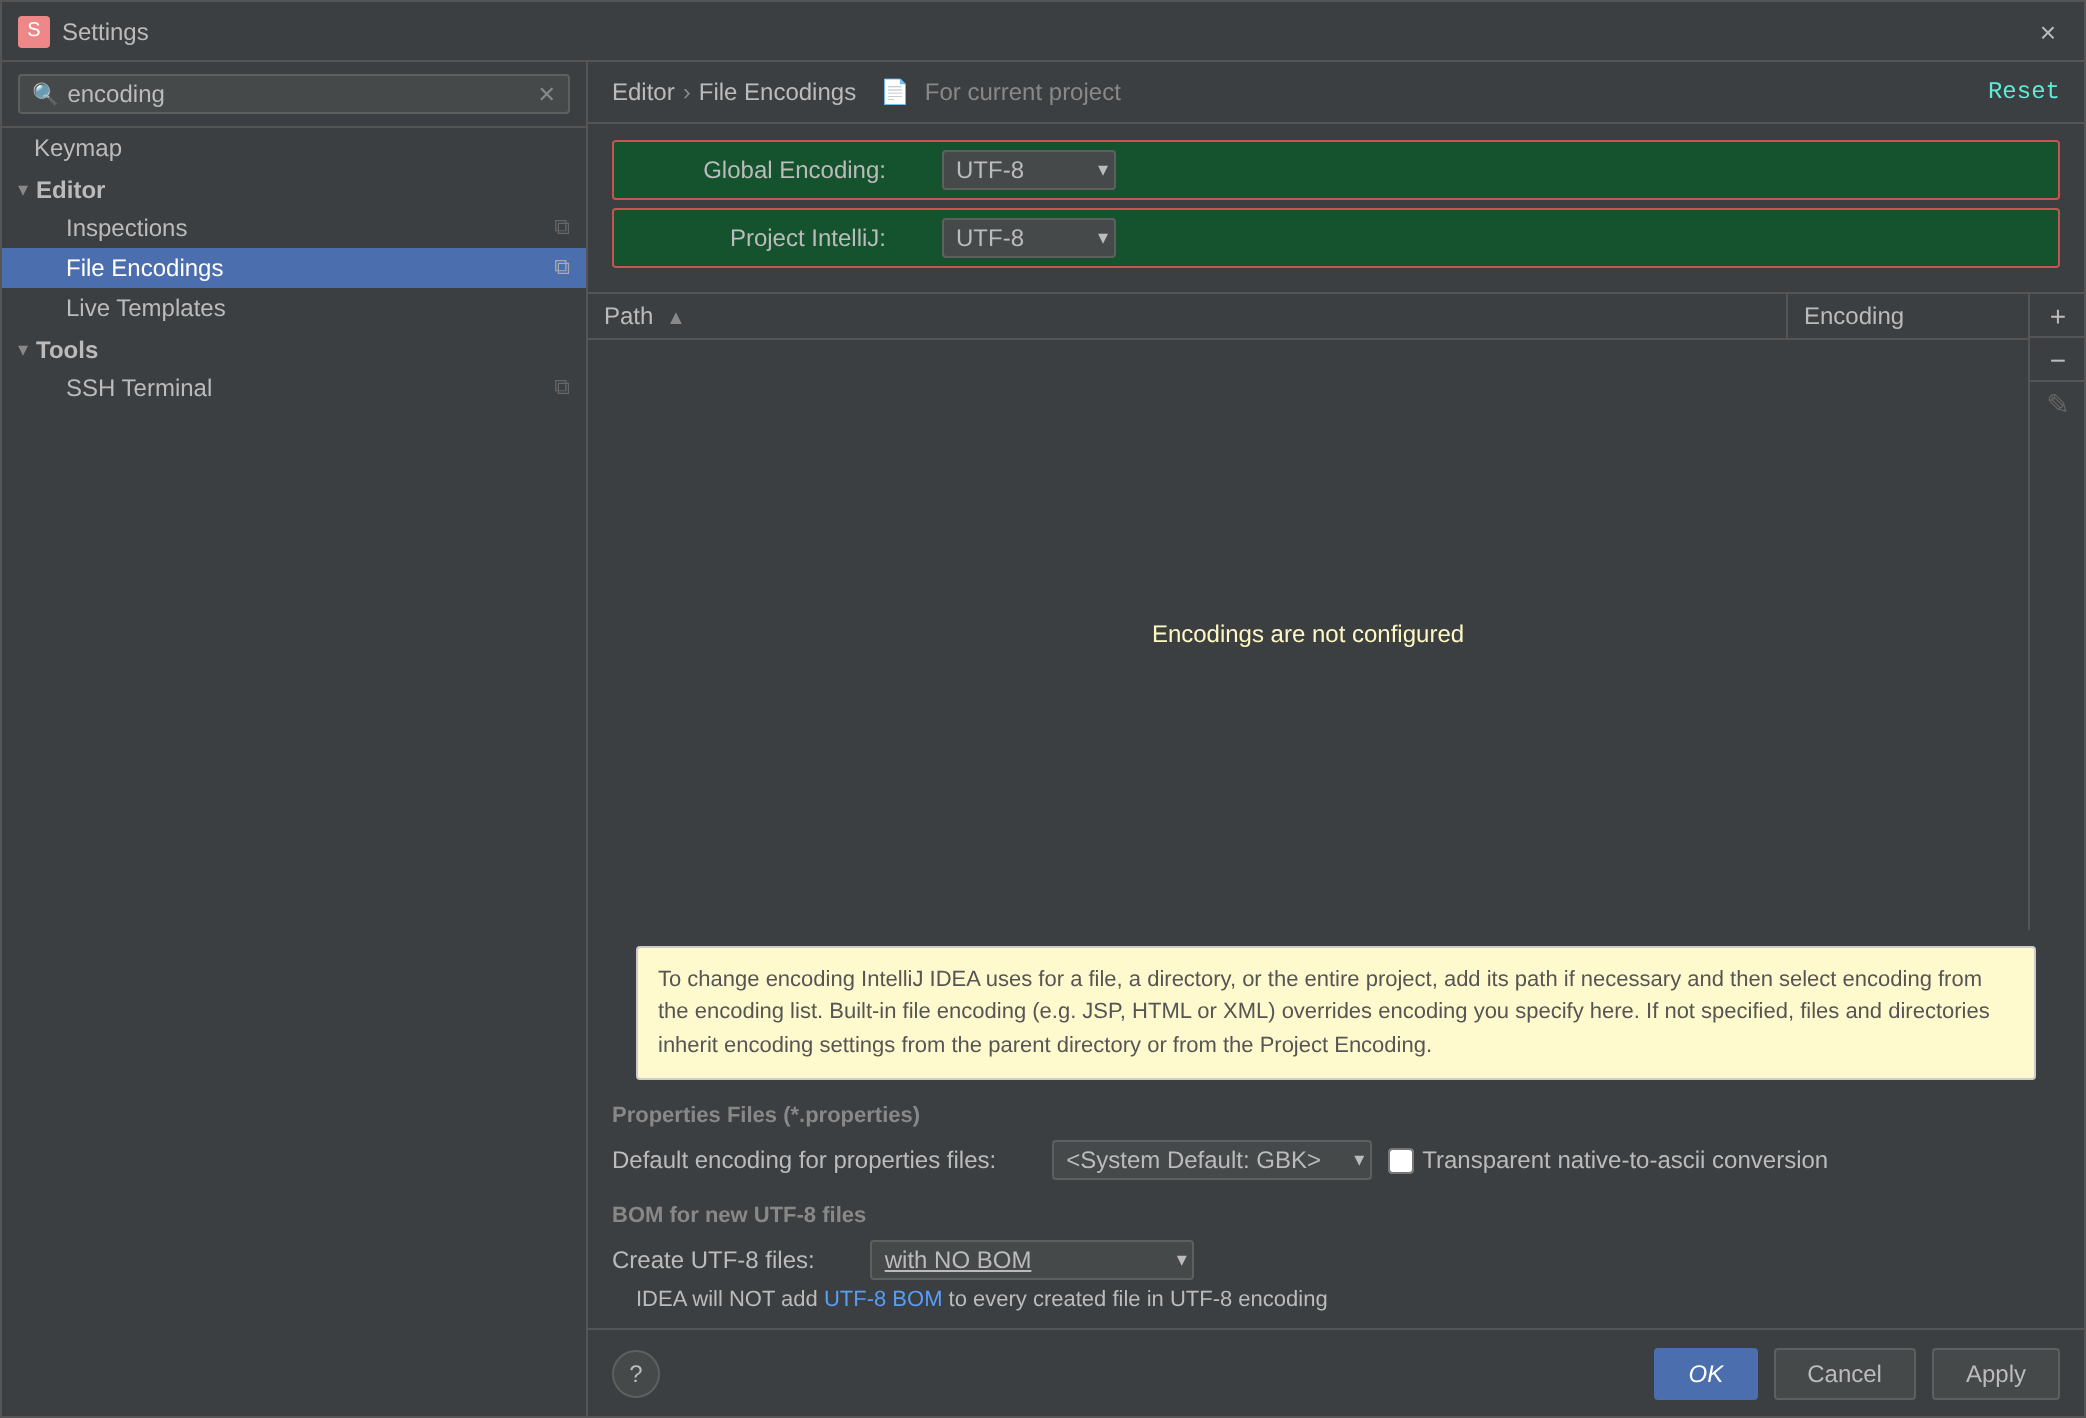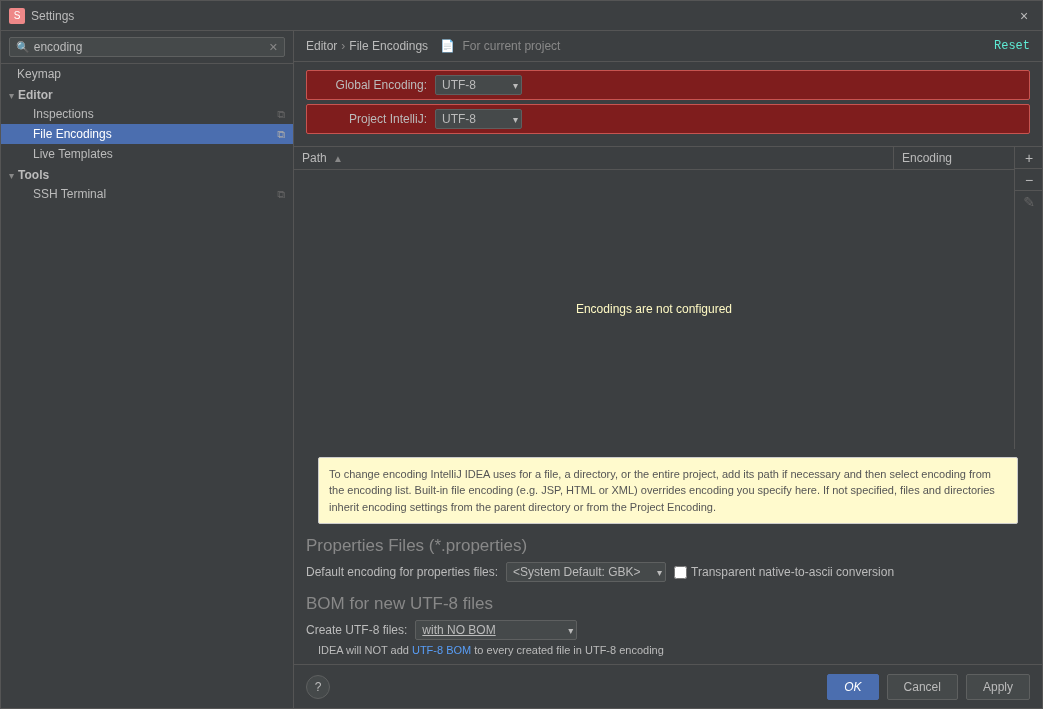--- a/index.html
+++ b/index.html
@@ -25,36 +25,36 @@
     .chevron { margin-right: 4px; font-size: 10px; color: #888; }
     .sidebar-icon-right { color: #666; font-size: 11px; }
     .content-area { flex: 1; display: flex; flex-direction: column; background: #3c3f41; overflow: hidden; }
     .breadcrumb { display: flex; align-items: center; padding: 8px 12px; border-bottom: 1px solid #555; background: #3c3f41; flex-shrink: 0; }
     .breadcrumb-text { color: #bbb; font-size: 12px; }
     .breadcrumb-sep { color: #888; margin: 0 4px; }
     .breadcrumb-current { color: #bbb; font-size: 12px; font-weight: 500; }
     .breadcrumb-project { color: #888; font-size: 12px; margin-left: 12px; }
     .reset-link { margin-left: auto; color: #5eead4; cursor: pointer; font-size: 12px; font-family: Liberation Mono, monospace; }
     .encoding-options { padding: 8px 12px; border-bottom: 1px solid #555; flex-shrink: 0; }
-    .encoding-row { display: flex; align-items: center; margin-bottom: 4px; border: 1px solid #c75450; border-radius: 2px; padding: 4px 0; background: #7f1d1d; }
+    .encoding-row { display: flex; align-items: center; margin-bottom: 4px; border: 1px solid #c75450; border-radius: 2px; padding: 4px 16px; background: #14532d; }
     .encoding-label { color: #bbb; font-size: 12px; margin-right: 8px; min-width: 120px; text-align: right; }
     .encoding-select { background: #45494a; border: 1px solid #5e6060; color: #bbb; font-size: 12px; padding: 2px 16px 2px 6px; cursor: pointer; outline: none; border-radius: 2px; appearance: none; -webkit-appearance: none; position: relative; }
-    .select-wrap { position: relative; display: inline-block; }
+    .select-wrap { position: relative; display: inline-block; margin-left: 20px; }
     .select-wrap::after { content: '▾'; position: absolute; right: 4px; top: 50%; transform: translateY(-50%); color: #bbb; pointer-events: none; font-size: 10px; }
     .table-header { display: flex; background: #3c3f41; border-bottom: 1px solid #555; padding: 0; flex-shrink: 0; }
     .table-col-path { flex: 1; padding: 4px 8px; color: #bbb; font-size: 12px; border-right: 1px solid #555; }
     .sort-arrow { color: #888; font-size: 10px; margin-left: 3px; }
     .table-col-enc { width: 120px; padding: 4px 8px; color: #bbb; font-size: 12px; }
     .table-action-btn { width: 28px; height: 22px; display: flex; align-items: center; justify-content: center; cursor: pointer; color: #bbb; border-bottom: 1px solid #555; font-size: 14px; }
     .table-body { flex: 1; display: flex; align-items: center; justify-content: center; position: relative; }
     .empty-message { color: #fef9c3; font-size: 12px; }
     .edit-btn { width: 28px; height: 22px; display: flex; align-items: center; justify-content: center; cursor: pointer; color: #666; font-size: 14px; }
     .info-box { margin: 0 12px 8px 12px; background: #fffacd; border: 1px solid #ccc; border-radius: 2px; padding: 8px 10px; color: #555; font-size: 11px; line-height: 1.5; flex-shrink: 0; }
     .properties-section { padding: 0 12px 8px 12px; flex-shrink: 0; }
-    .section-title { color: #888; font-size: 17px; margin-bottom: 6px; }
+    .section-title { color: #888; font-size: 11px; margin-bottom: 6px; font-weight: bold; }
     .prop-row { display: flex; align-items: center; margin-bottom: 4px; }
     .prop-label { color: #bbb; font-size: 12px; margin-right: 8px; }
     .prop-select { background: #45494a; border: 1px solid #5e6060; color: #bbb; font-size: 12px; padding: 2px 16px 2px 6px; cursor: pointer; outline: none; border-radius: 2px; appearance: none; -webkit-appearance: none; }
     .checkbox-wrap { display: flex; align-items: center; margin-left: 8px; }
     .checkbox-wrap input[type=checkbox] { margin-right: 4px; }
     .bom-section { padding: 0 0 8px 12px; flex-shrink: 0; }
     .bom-row { display: flex; align-items: center; margin-bottom: 4px; }
     .bom-select { background: #45494a; border: 1px solid #5e6060; color: #bbb; font-size: 12px; padding: 2px 80px 2px 6px; cursor: pointer; outline: none; border-radius: 2px; appearance: none; text-decoration: underline; -webkit-appearance: none; }
     .bottom-bar { height: 44px; background: #3c3f41; border-top: 1px solid #555; display: flex; align-items: center; justify-content: flex-end; padding: 0 12px; gap: 8px; flex-shrink: 0; }
     .btn { padding: 5px 16px; border-radius: 2px; cursor: pointer; font-size: 12px; border: 1px solid #5e6060; }

